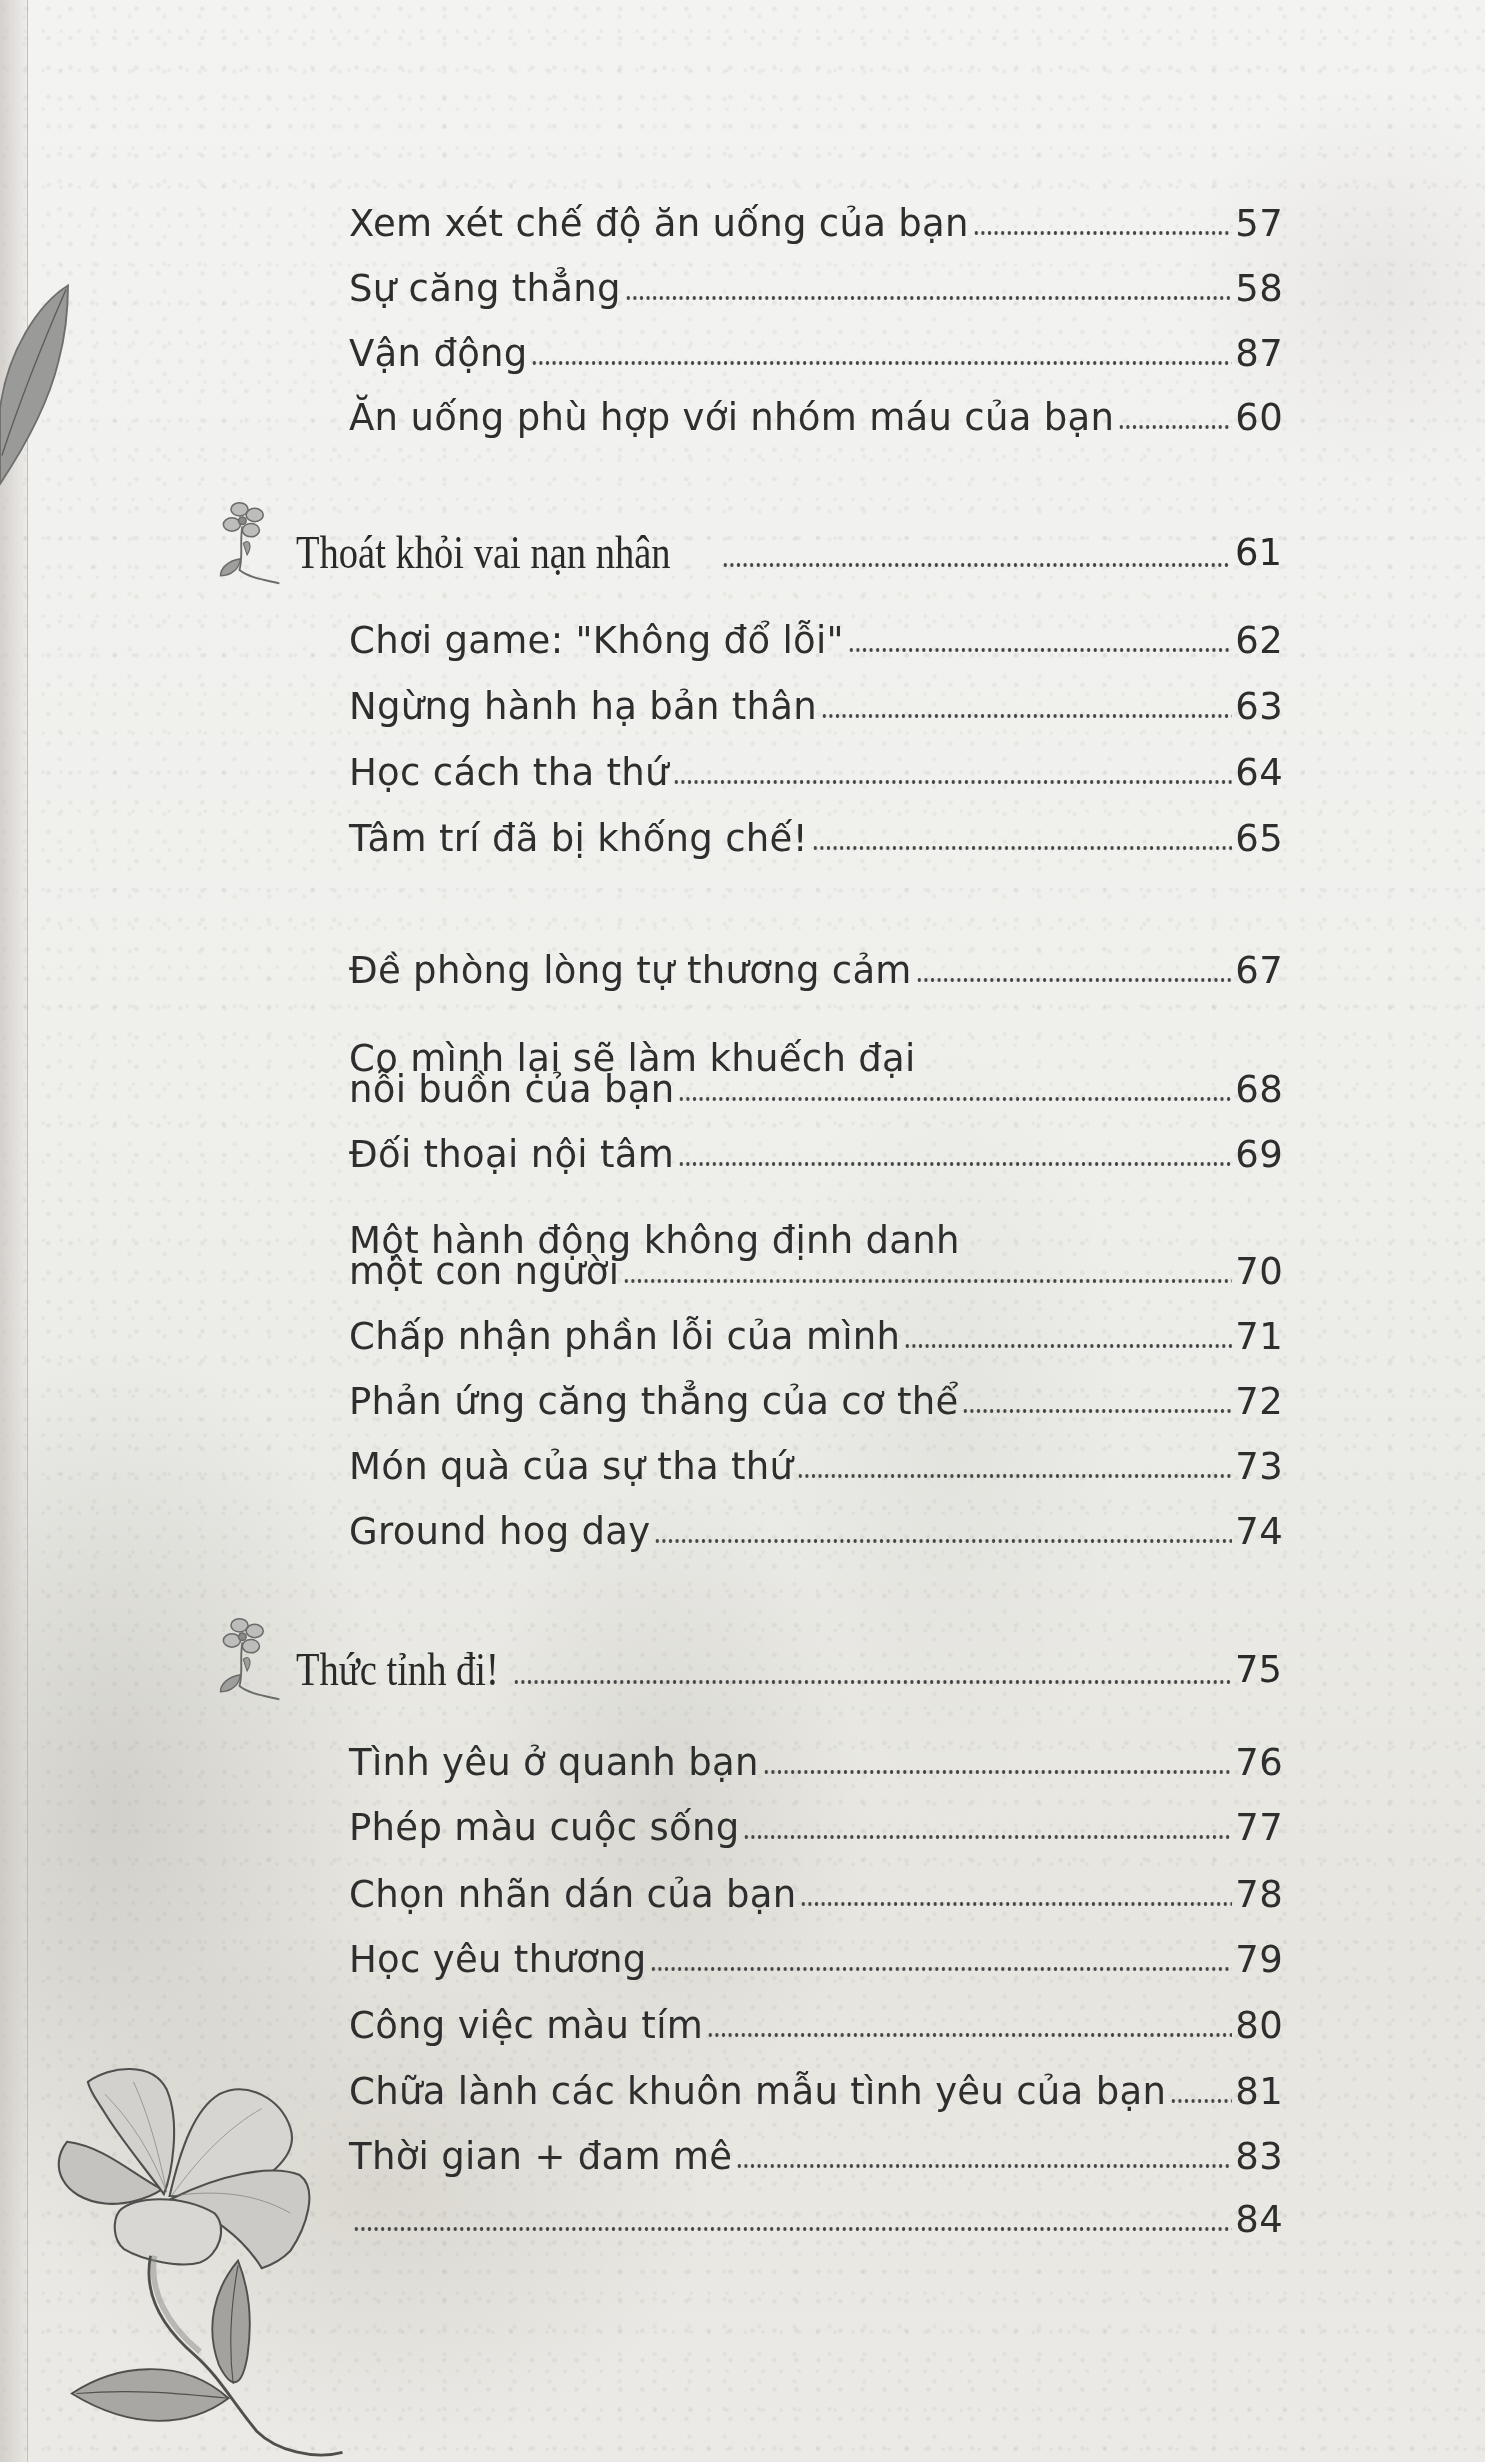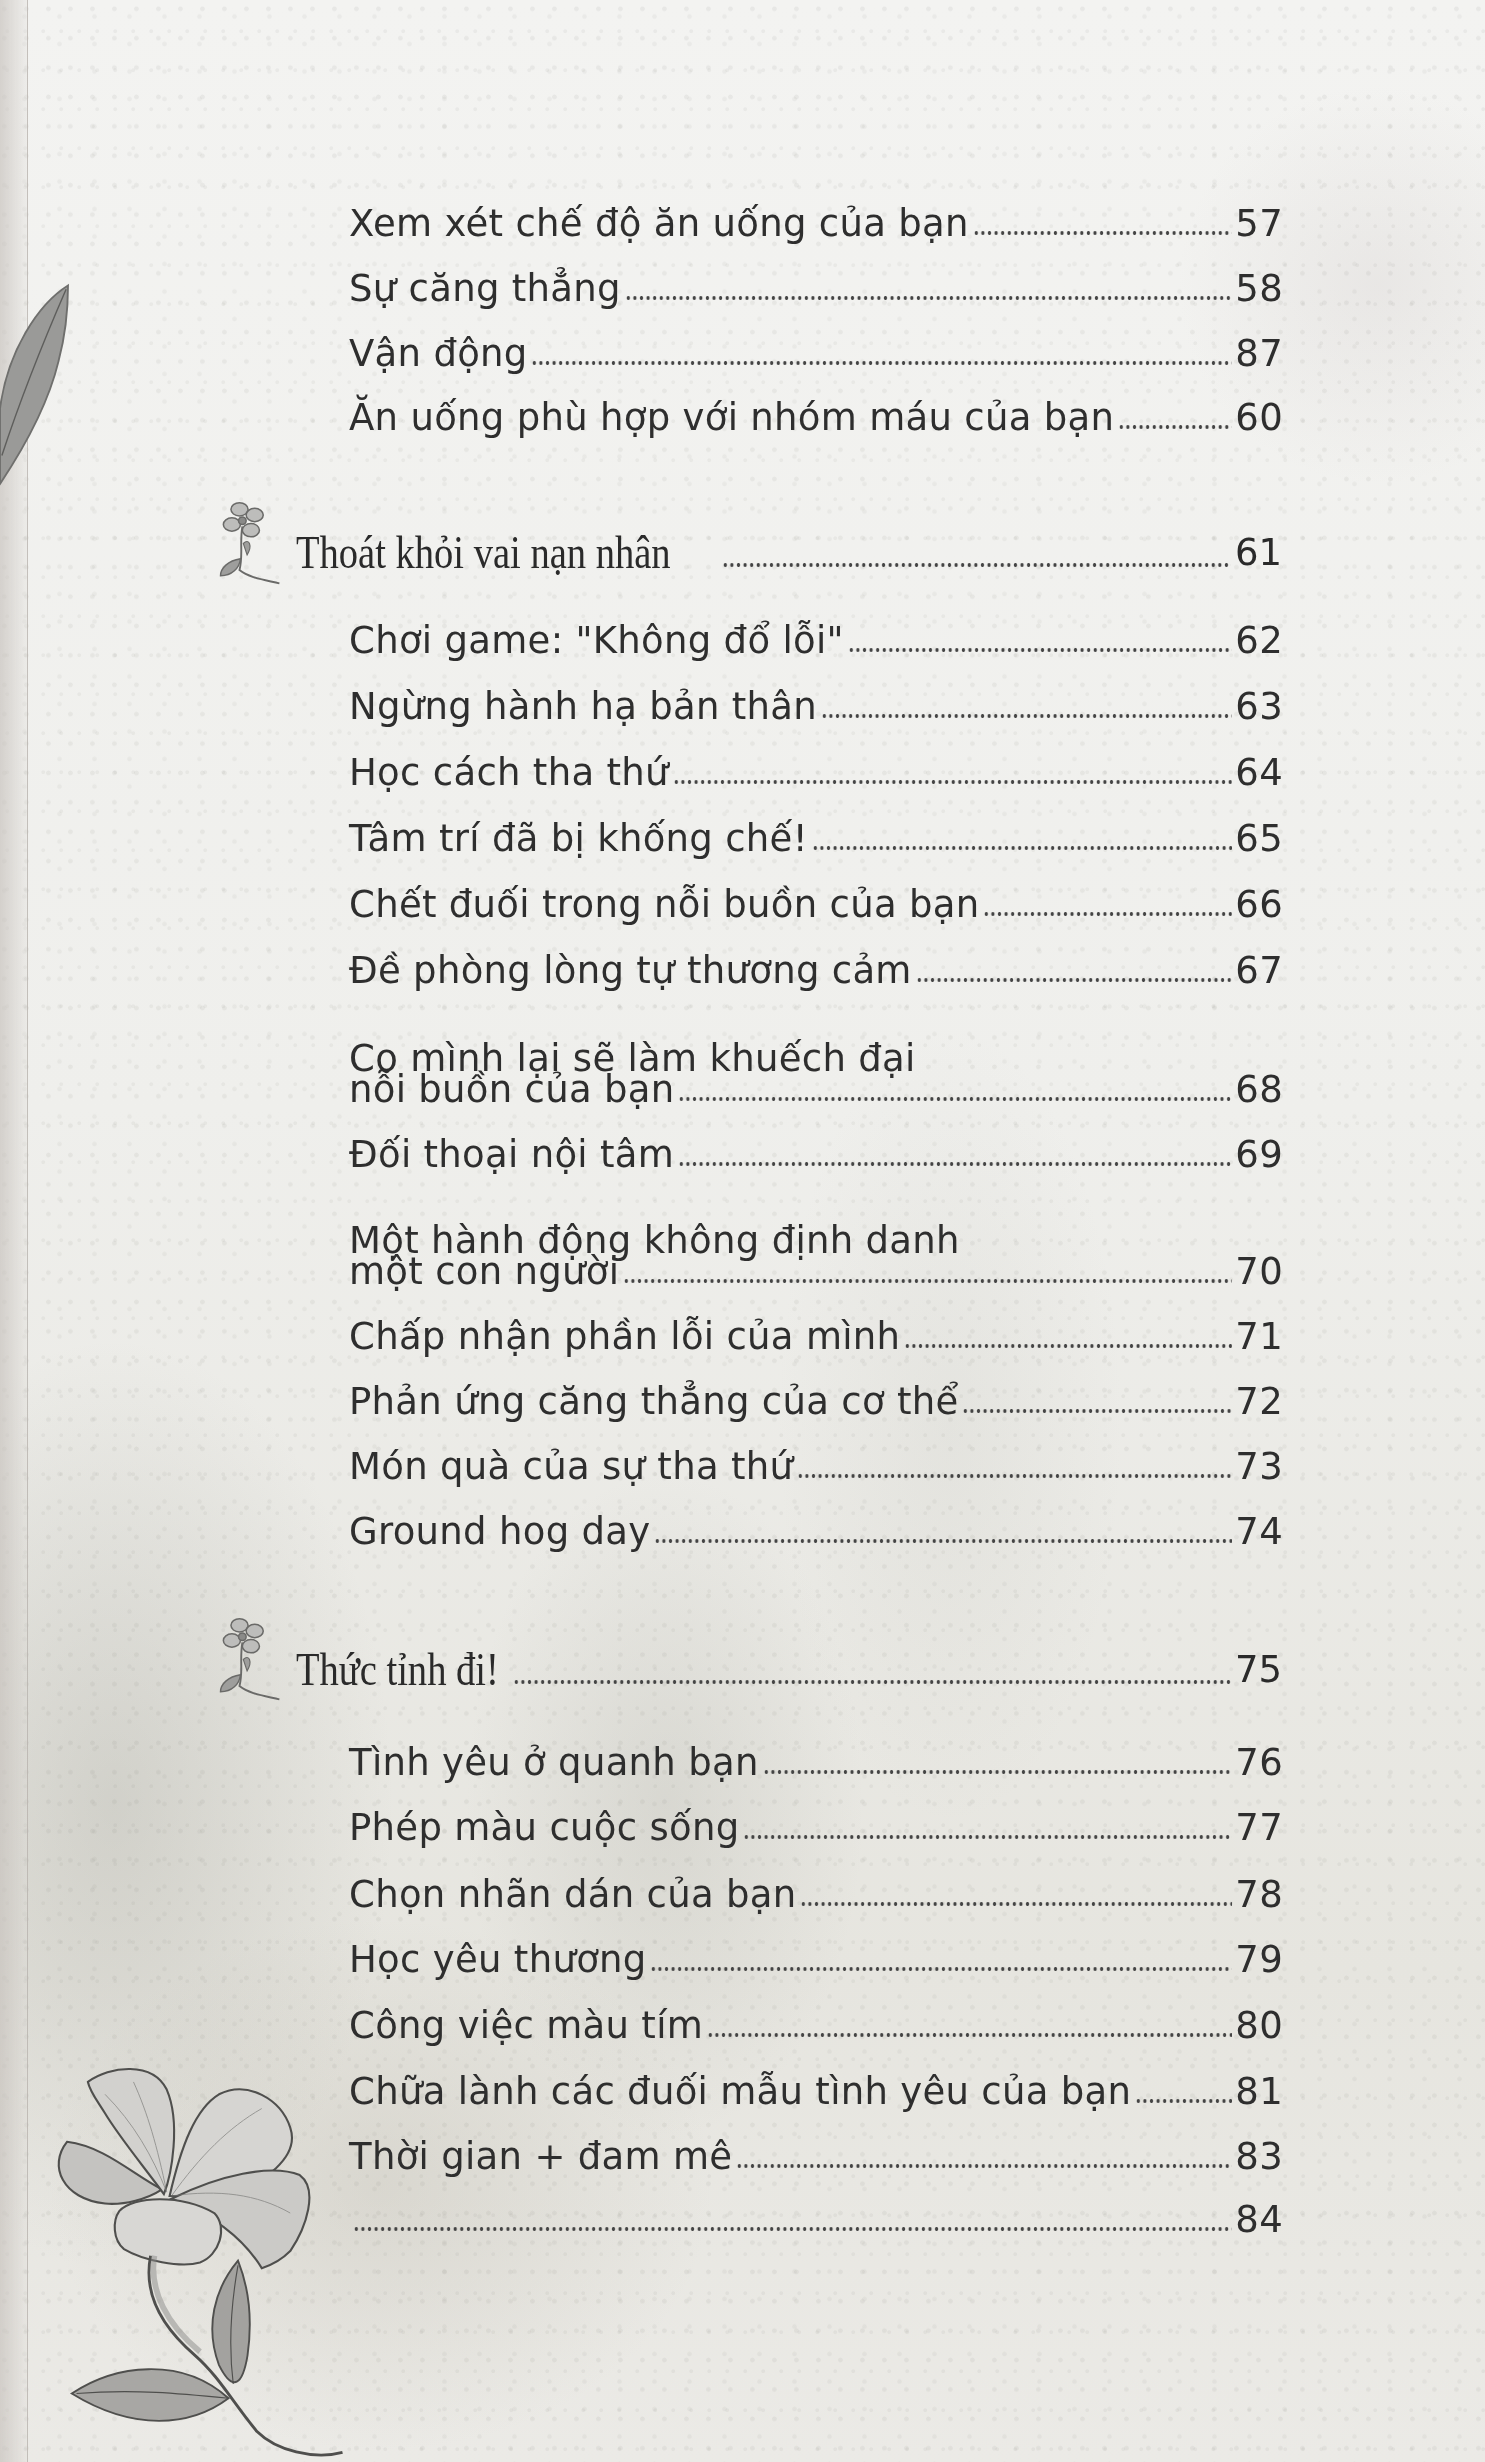--- a/index.html
+++ b/index.html
@@ -219,25 +219,20 @@
   <div class="entry" style="top:748px">
     <span class="title">Học cách tha thứ</span>
     <span class="leader"></span>
     <span class="page">64</span>
   </div>
   <div class="entry" style="top:814px">
     <span class="title">Tâm trí đã bị khống chế!</span>
     <span class="leader"></span>
     <span class="page">65</span>
   </div>
-  <div class="entry" style="top:880px">
-    <span class="title">Chết đuối trong nỗi buồn của bạn</span>
-    <span class="leader"></span>
-    <span class="page">66</span>
-  </div>
   <div class="entry" style="top:946px">
     <span class="title">Đề phòng lòng tự thương cảm</span>
     <span class="leader"></span>
     <span class="page">67</span>
   </div>
 
   <div class="entry-first-line" style="top:1012px">Co mình lại sẽ làm khuếch đại</div>
   <div class="entry" style="top:1065px">
     <span class="title">nỗi buồn của bạn</span>
     <span class="leader"></span>
@@ -315,21 +310,21 @@
     <span class="title">Học yêu thương</span>
     <span class="leader"></span>
     <span class="page">79</span>
   </div>
   <div class="entry" style="top:2001px">
     <span class="title">Công việc màu tím</span>
     <span class="leader"></span>
     <span class="page">80</span>
   </div>
   <div class="entry" style="top:2067px">
-    <span class="title">Chữa lành các đuối mẫu tình yêu của bạn</span>
+    <span class="title">Chữa lành các khuôn mẫu tình yêu của bạn</span>
     <span class="leader"></span>
     <span class="page">81</span>
   </div>
   <div class="entry" style="top:2132px">
     <span class="title">Thời gian + đam mê</span>
     <span class="leader"></span>
     <span class="page">83</span>
   </div>
   <div class="entry" style="top:2195px">
     <span class="leader"></span>

